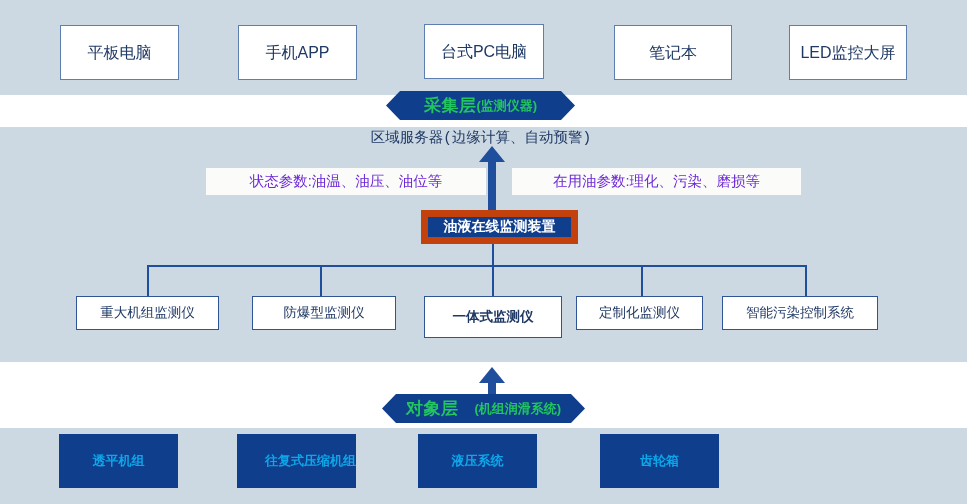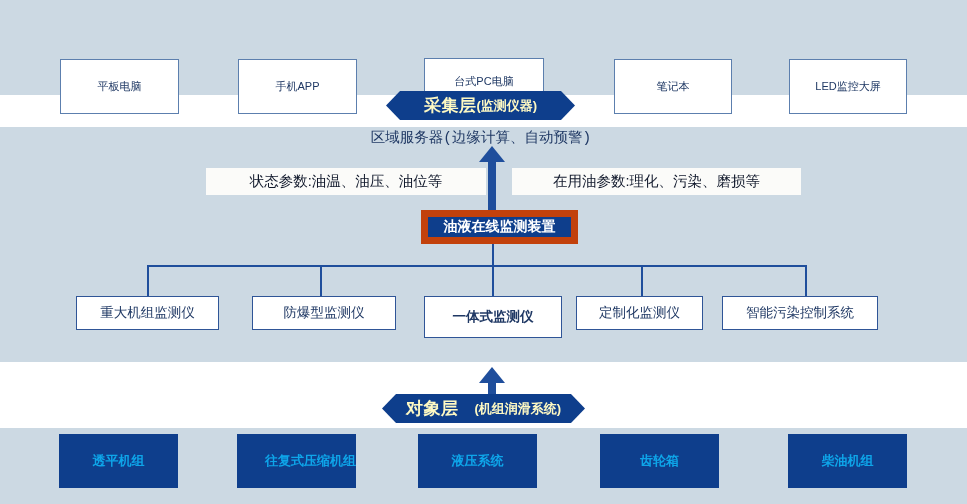--- a/index.html
+++ b/index.html
@@ -36,22 +36,21 @@
     justify-content: center;
     text-align: center;
     line-height: 1.25;
   }
 
   
   .box-outline {
     background: #ffffff;
     border: 1.6px solid #5c7fae;
     color: #1f3864;
-    font-size: 11px;
-    margin-top: 34px;
+    font-size: 16px;
   }
 
   
   .box-outline2 {
     background: #ffffff;
     border: 1.6px solid #2f5597;
     color: #1f3864;
     font-size: 13.5px;
   }
 
@@ -72,40 +71,40 @@
   }
 
   
   .label-chip {
     position: absolute;
     box-sizing: border-box;
     display: flex;
     align-items: center;
     justify-content: center;
     background: #fbfbf9;
-    color: #0f172a;
+    color: #6d28d9;
     font-size: 14.5px;
     white-space: nowrap;
   }
 
   
   .plain-text {
     position: absolute;
     color: #1f3864;
     font-size: 14.5px;
     white-space: nowrap;
     text-align: center;
   }
 
   
   .hex-banner {
     position: absolute;
     box-sizing: border-box;
     background: #0e3e8c;
-    color: #fef9c3;
+    color: #22c55e;
     display: flex;
     align-items: center;
     justify-content: center;
     -webkit-clip-path: polygon(14px 0, calc(100% - 14px) 0, 100% 50%, calc(100% - 14px) 100%, 14px 100%, 0 50%);
     clip-path: polygon(14px 0, calc(100% - 14px) 0, 100% 50%, calc(100% - 14px) 100%, 14px 100%, 0 50%);
     white-space: nowrap;
   }
   .hex-banner .big {
     font-size: 17px;
     font-weight: bold;
@@ -145,21 +144,21 @@
   <div class="band" id="band-display"></div>
   <div class="band" id="band-collect"></div>
   <div class="band" id="band-object"></div>
 
   <div class="node box-outline" style="left:60px; top:25px; width:119px; height:55px;">
     <span>平板电脑</span>
   </div>
   <div class="node box-outline" style="left:238px; top:25px; width:119px; height:55px;">
     <span>手机APP</span>
   </div>
-  <div class="node box-outline" style="left:424px; top:24px; width:120px; height:47px;">
+  <div class="node box-outline" style="left:424px; top:24px; width:120px; height:55px;">
     <span>台式PC电脑</span>
   </div>
   <div class="node box-outline" style="left:614px; top:25px; width:118px; height:55px;">
     <span>笔记本</span>
   </div>
   <div class="node box-outline" style="left:789px; top:25px; width:118px; height:55px;">
     <span>LED监控大屏</span>
   </div>
 
   <div class="hex-banner" style="left:386px; top:91px; width:189px; height:29px;">
@@ -224,17 +223,14 @@
   </div>
   <div class="node box-filled-plain" style="left:237px; top:434px; width:119px; height:54px;justify-content:flex-end;">
     <span>往复式压缩机组</span>
   </div>
   <div class="node box-filled-plain" style="left:418px; top:434px; width:119px; height:54px;">
     <span>液压系统</span>
   </div>
   <div class="node box-filled-plain" style="left:600px; top:434px; width:119px; height:54px;">
     <span>齿轮箱</span>
   </div>
-  <div class="node box-filled-plain" style="left:788px; top:434px; width:119px; height:54px;">
-    <span>柴油机组</span>
-  </div>
 
 </div>
 
 </body></html>

